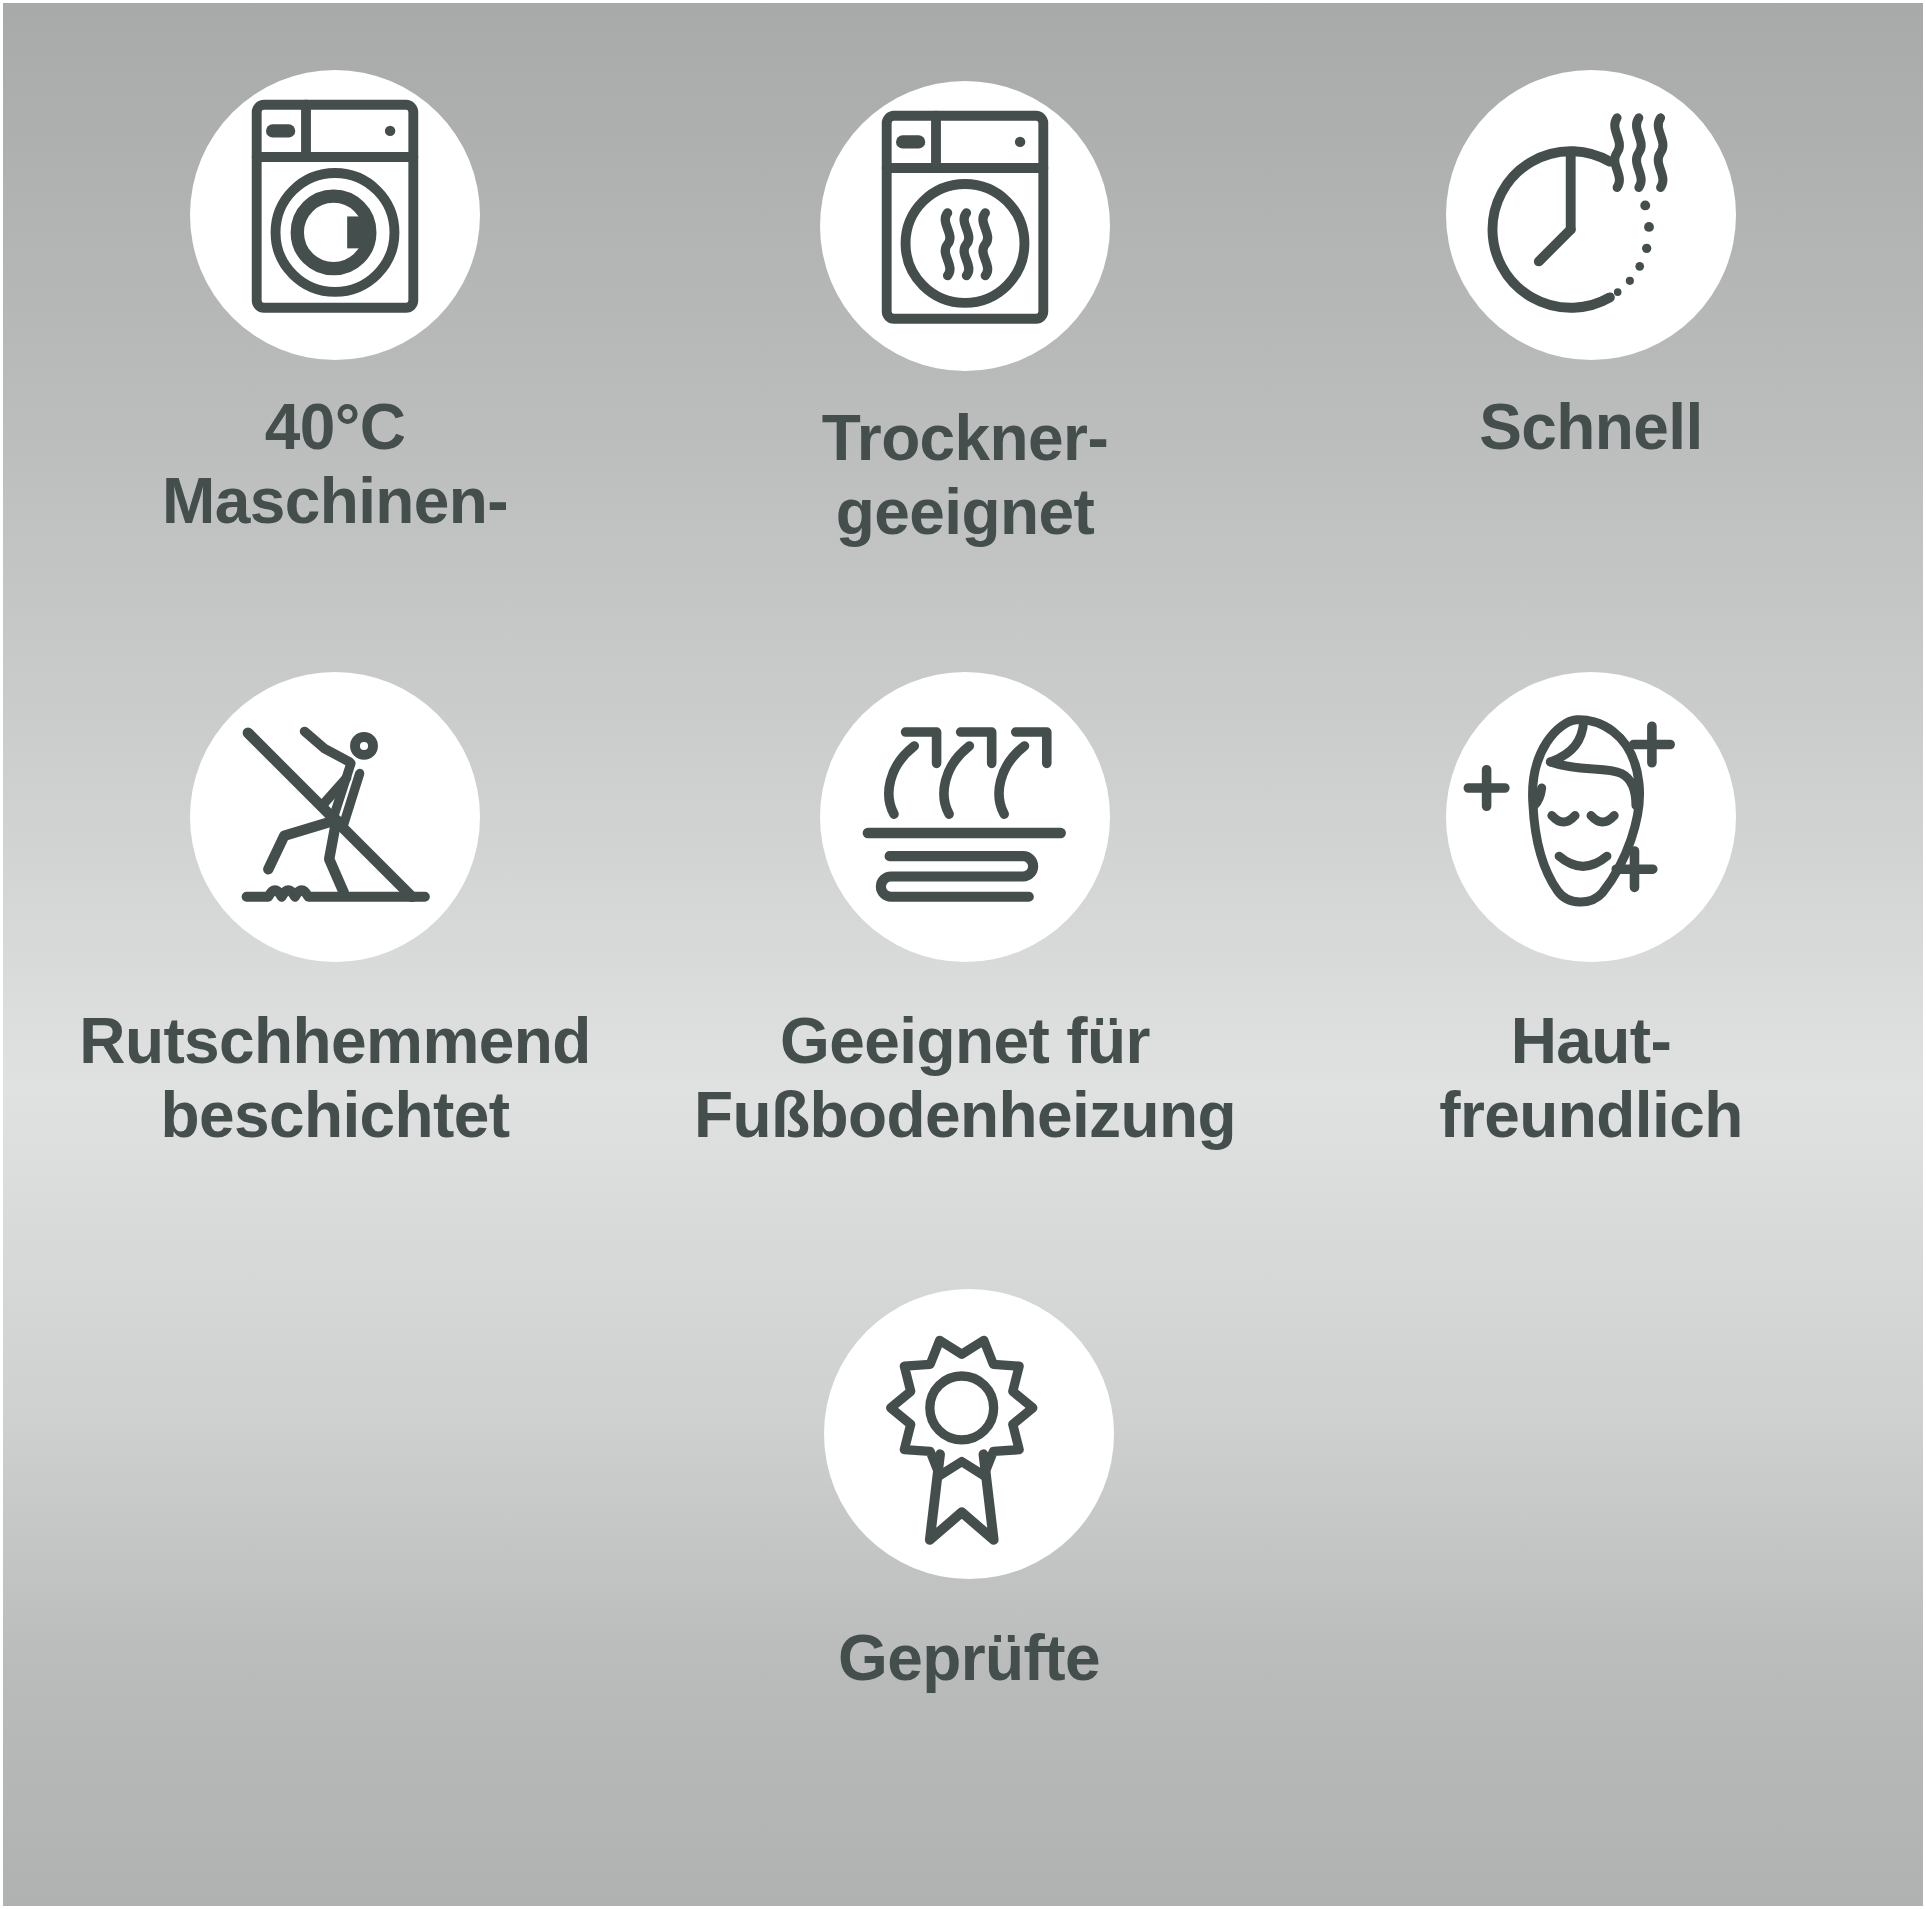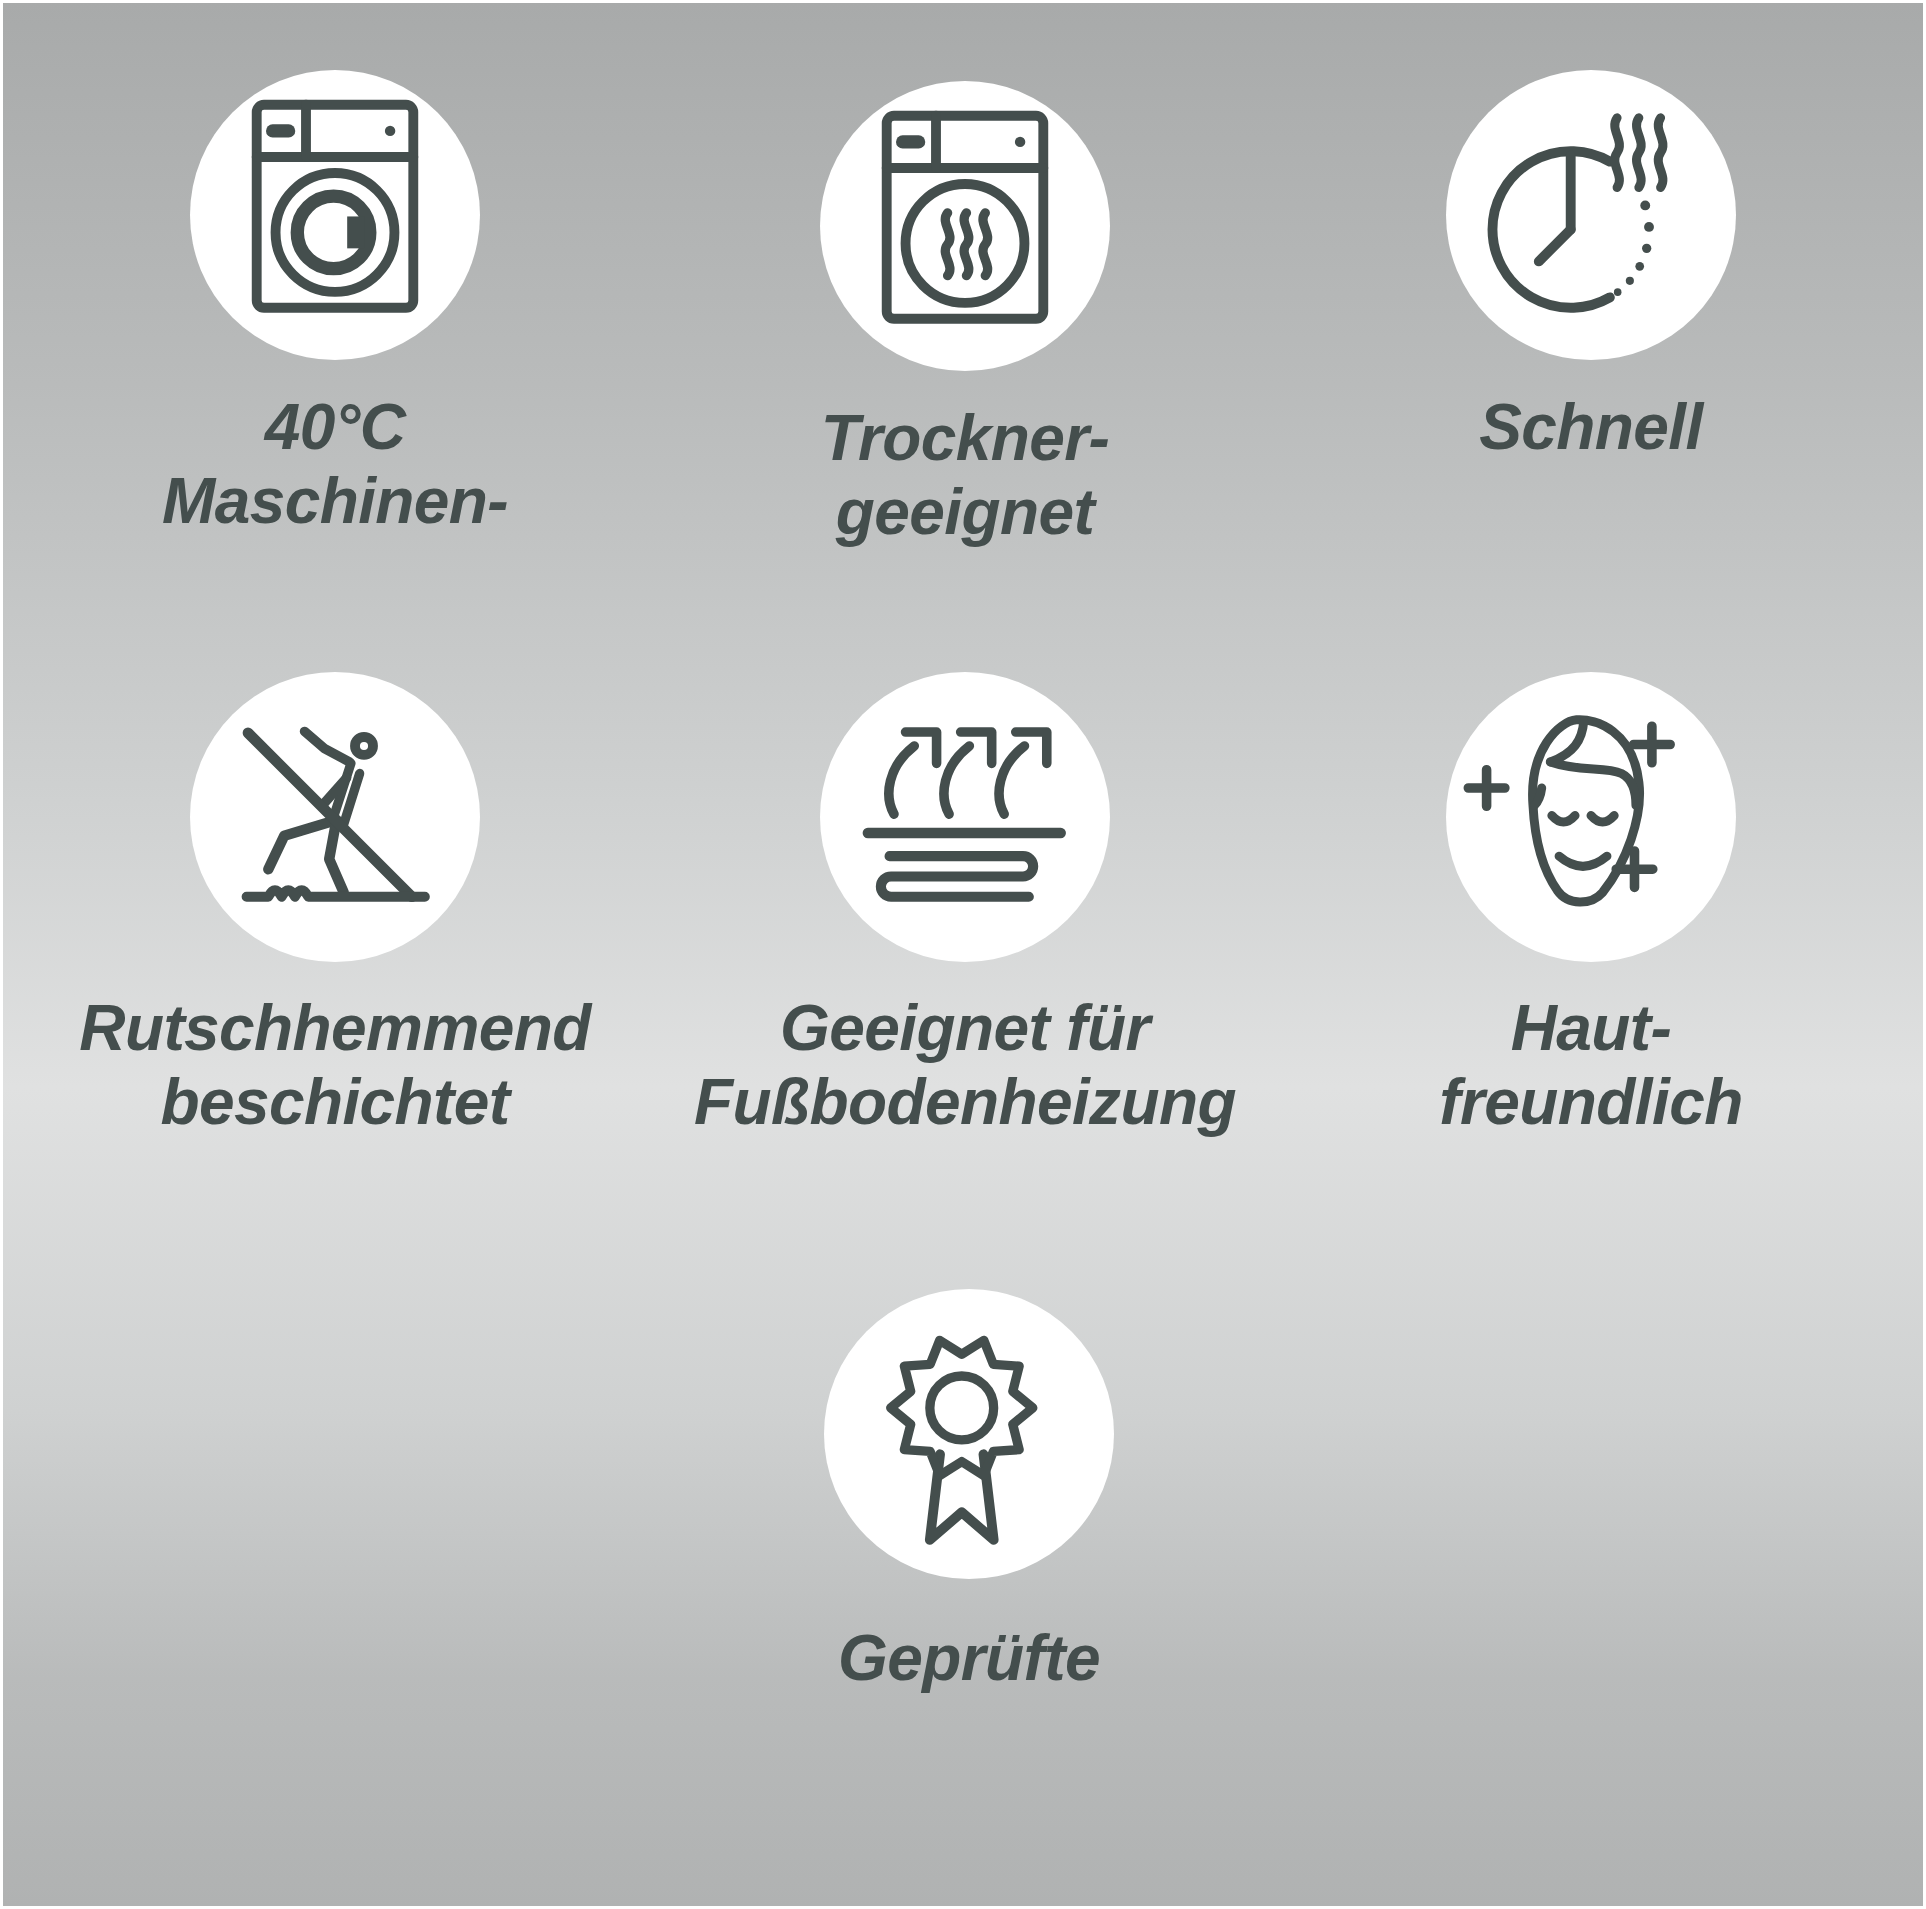--- a/index.html
+++ b/index.html
@@ -33,23 +33,23 @@
   .badge svg{width:290px;height:290px;display:block;}
   .caption{
     text-align:center;
     font-weight:700;
     font-size:64px;
     line-height:74px;
     letter-spacing:-0.6px;
     color:var(--ink,#444e4d);
     white-space:nowrap;
   }
-  .caption span{display:block;font-style:italic;}
+  .caption span{display:block;}
   .r1 .caption{margin-top:29.5px;}
-  .r2 .caption{margin-top:29px;}
+  .r2 .caption{margin-top:42px;}
   .r3 .caption{margin-top:42px;text-align:center;}
   
   .ic{stroke:var(--ink,#444e4d);fill:none;stroke-linecap:round;stroke-linejoin:round;}
 </style>
 </head>
 <body>
 
 <div class="stage">
 
   <figure class="cell r1" style="left:24px;top:67px">

